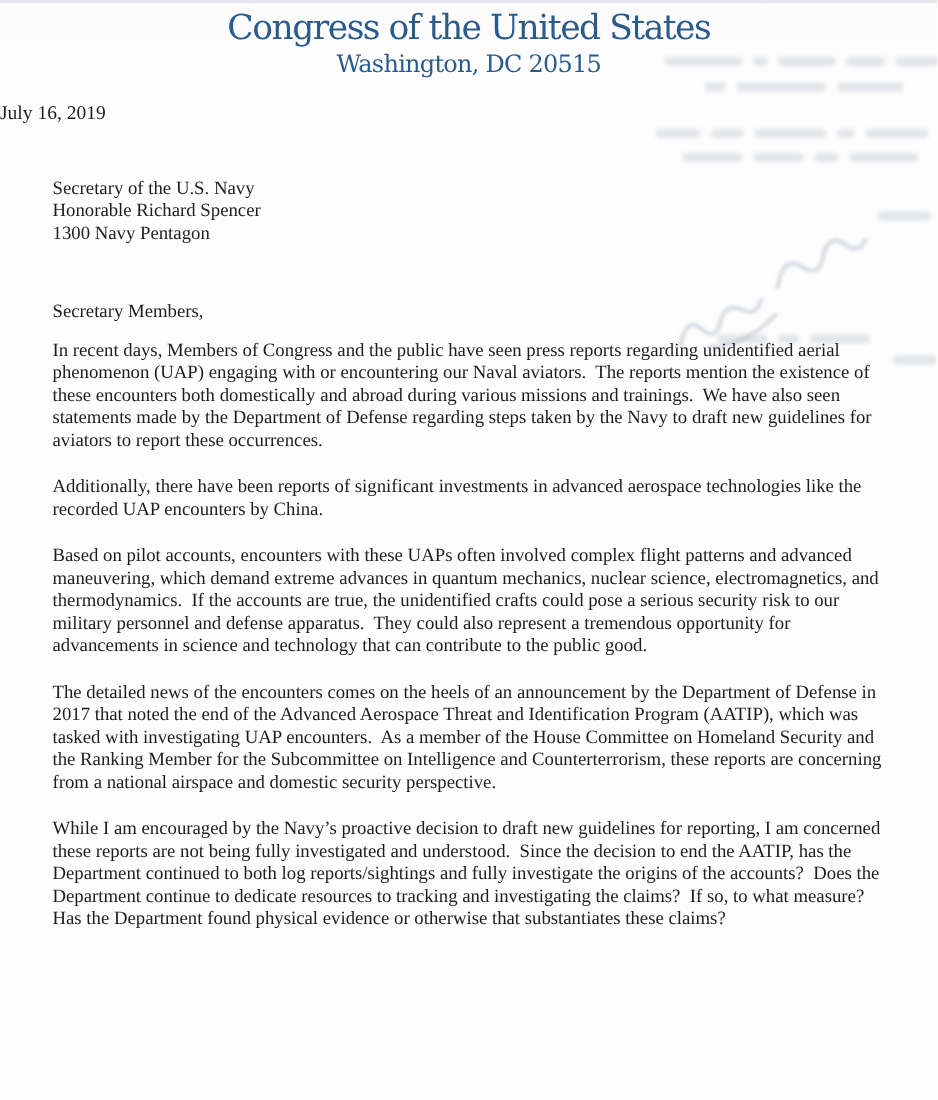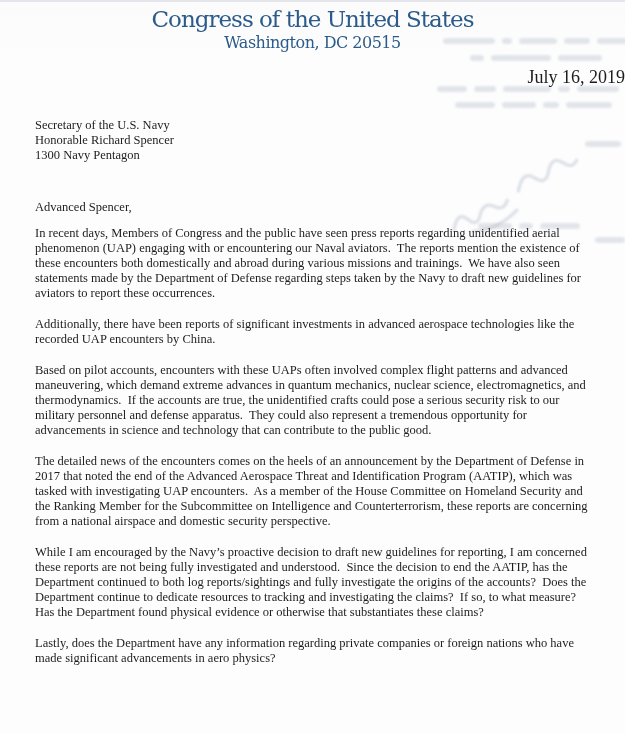--- a/index.html
+++ b/index.html
@@ -19,21 +19,21 @@
   .letterhead {
     position: absolute; top: 6px; left: 0; width: 100%;
     text-align: center;
     font-family: "DejaVu Serif", serif;
     font-weight: normal;
   }
   .lh-title { font-size: 23px; letter-spacing: -1px; line-height: 26px; }
   .lh-sub   { font-size: 16px; letter-spacing: -0.5px; line-height: 18px; margin-top: 2px; text-align: center; }
   .date-line {
     position: absolute; top: 67px; left: 0; width: 100%;
-    text-align: right; font-size: 18px;
+    text-align: left; font-size: 13px;
   }
   .recipient {
     position: absolute; top: 118px; left: 35px;
     font-size: 12.5px; line-height: 15px;
   }
   .letter-body {
     position: absolute; top: 200px; left: 35px; width: 558px;
     font-size: 12.5px; line-height: 15px;
     text-align: left;
   }
@@ -103,21 +103,20 @@
 
   <div class="date-line">July 16, 2019</div>
 
   <div class="recipient">
     <div>Secretary of the U.S. Navy</div>
     <div>Honorable Richard Spencer</div>
     <div>1300 Navy Pentagon</div>
   </div>
 
   <div class="letter-body">
-    <p class="salutation">Advanced Spencer,</p>
+    <p class="salutation">Secretary Members,</p>
     <p class="para">In recent days, Members of Congress and the public have seen press reports regarding unidentified aerial phenomenon (UAP) engaging with or encountering our Naval aviators.  The reports mention the existence of these encounters both domestically and abroad during various missions and trainings.  We have also seen statements made by the Department of Defense regarding steps taken by the Navy to draft new guidelines for aviators to report these occurrences.</p>
     <p class="para">Additionally, there have been reports of significant investments in advanced aerospace technologies like the recorded UAP encounters by China.</p>
     <p class="para">Based on pilot accounts, encounters with these UAPs often involved complex flight patterns and advanced maneuvering, which demand extreme advances in quantum mechanics, nuclear science, electromagnetics, and thermodynamics.  If the accounts are true, the unidentified crafts could pose a serious security risk to our military personnel and defense apparatus.  They could also represent a tremendous opportunity for advancements in science and technology that can contribute to the public good.</p>
     <p class="para">The detailed news of the encounters comes on the heels of an announcement by the Department of Defense in 2017 that noted the end of the Advanced Aerospace Threat and Identification Program (AATIP), which was tasked with investigating UAP encounters.  As a member of the House Committee on Homeland Security and the Ranking Member for the Subcommittee on Intelligence and Counterterrorism, these reports are concerning from a national airspace and domestic security perspective.</p>
     <p class="para">While I am encouraged by the Navy’s proactive decision to draft new guidelines for reporting, I am concerned these reports are not being fully investigated and understood.  Since the decision to end the AATIP, has the Department continued to both log reports/sightings and fully investigate the origins of the accounts?  Does the Department continue to dedicate resources to tracking and investigating the claims?  If so, to what measure?  Has the Department found physical evidence or otherwise that substantiates these claims?</p>
-    <p class="para">Lastly, does the Department have any information regarding private companies or foreign nations who have made significant advancements in aero physics?</p>
   </div>
 </div>
 
 </body></html>

